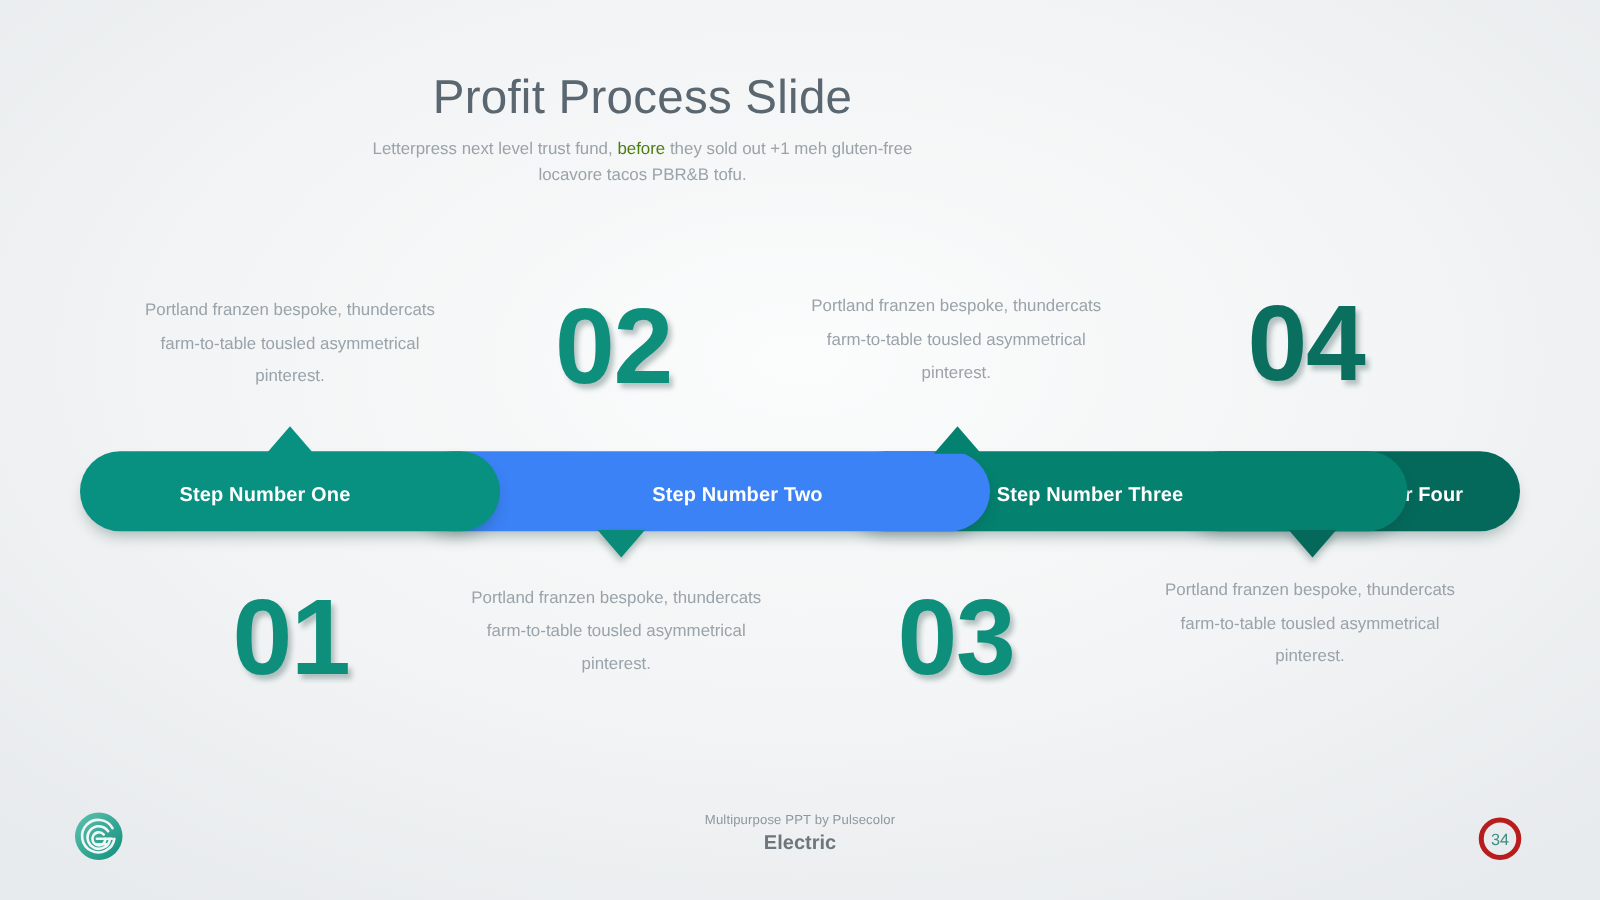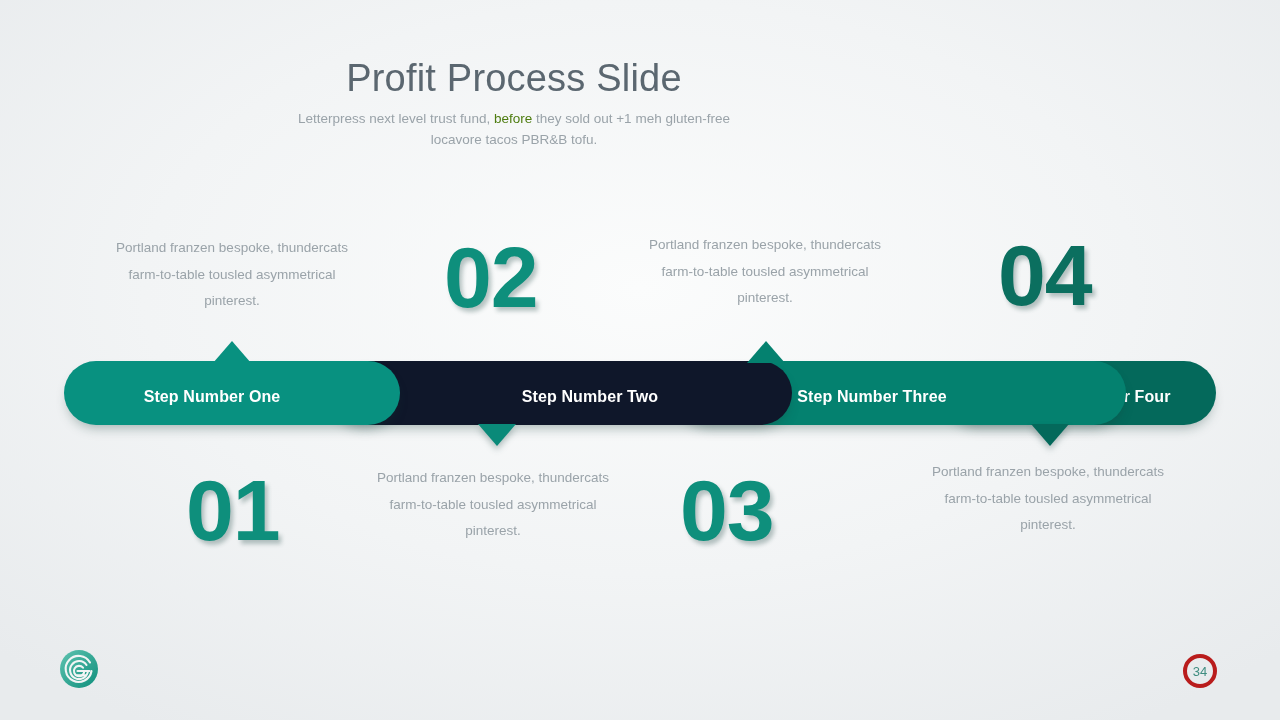--- a/index.html
+++ b/index.html
@@ -61,21 +61,21 @@
   
   .num {
     position:absolute; font-size:86px; font-weight:bold; line-height:1;
     letter-spacing:-1px;
     text-shadow:3px 4px 4px rgba(30,70,65,.30);
   }
   .num-light { color:#0e8f7c; }
   .num-dark  { color:#0b6f5f; }
   .n01 { left:186px; top:467px; }
   .n02 { left:444px; top:234px; }
-  .n03 { left:680px; top:467px; }
+  .n03 { left:718px; top:467px; }
   .n04 { left:998px; top:232px; }
 
   
   .desc {
     position:absolute; width:260px; text-align:center;
     font-size:13.5px; color:#9aa3a9; line-height:1.98;
   }
   .d1 { left:102px; top:235px; }
   .d2 { left:363px; top:465px; }
   .d3 { left:635px; top:232px; }
@@ -121,28 +121,32 @@
   <div class="tri tri-up tri3" style="border-bottom-color: rgb(4, 129, 111);"></div>
   <div class="tri tri-down tri4" style="border-top-color: rgb(4, 105, 91);"></div>
 
   <div class="bar">
     <div class="seg seg4" style="background: rgb(4, 105, 91);">
       <span class="seg-label">Step Number Four</span>
     </div>
     <div class="seg seg3" style="background: rgb(4, 129, 111);">
       <span class="seg-label">Step Number Three</span>
     </div>
-    <div class="seg seg2" style="background: #0f172a;">
+    <div class="seg seg2" style="background: #3b82f6;">
       <span class="seg-label">Step Number Two</span>
     </div>
     <div class="seg seg1" style="background: rgb(8, 145, 128);">
       <span class="seg-label">Step Number One</span>
     </div>
   </div>
 
+  <div class="footer">
+    <div class="footer-top">Multipurpose PPT by Pulsecolor</div>
+    <div class="footer-brand">Electric</div>
+  </div>
 
   <div class="logo">
     <svg viewBox="0 0 48 48" width="48" height="48" aria-hidden="true">
       <defs>
         <linearGradient id="lg" x1="0" y1="0" x2="1" y2="1">
           <stop offset="0%" stop-color="#5fc3b0"></stop>
           <stop offset="100%" stop-color="#0e8f7c"></stop>
         </linearGradient>
       </defs>
       <circle cx="24" cy="24" r="19" fill="url(#lg)"></circle>

